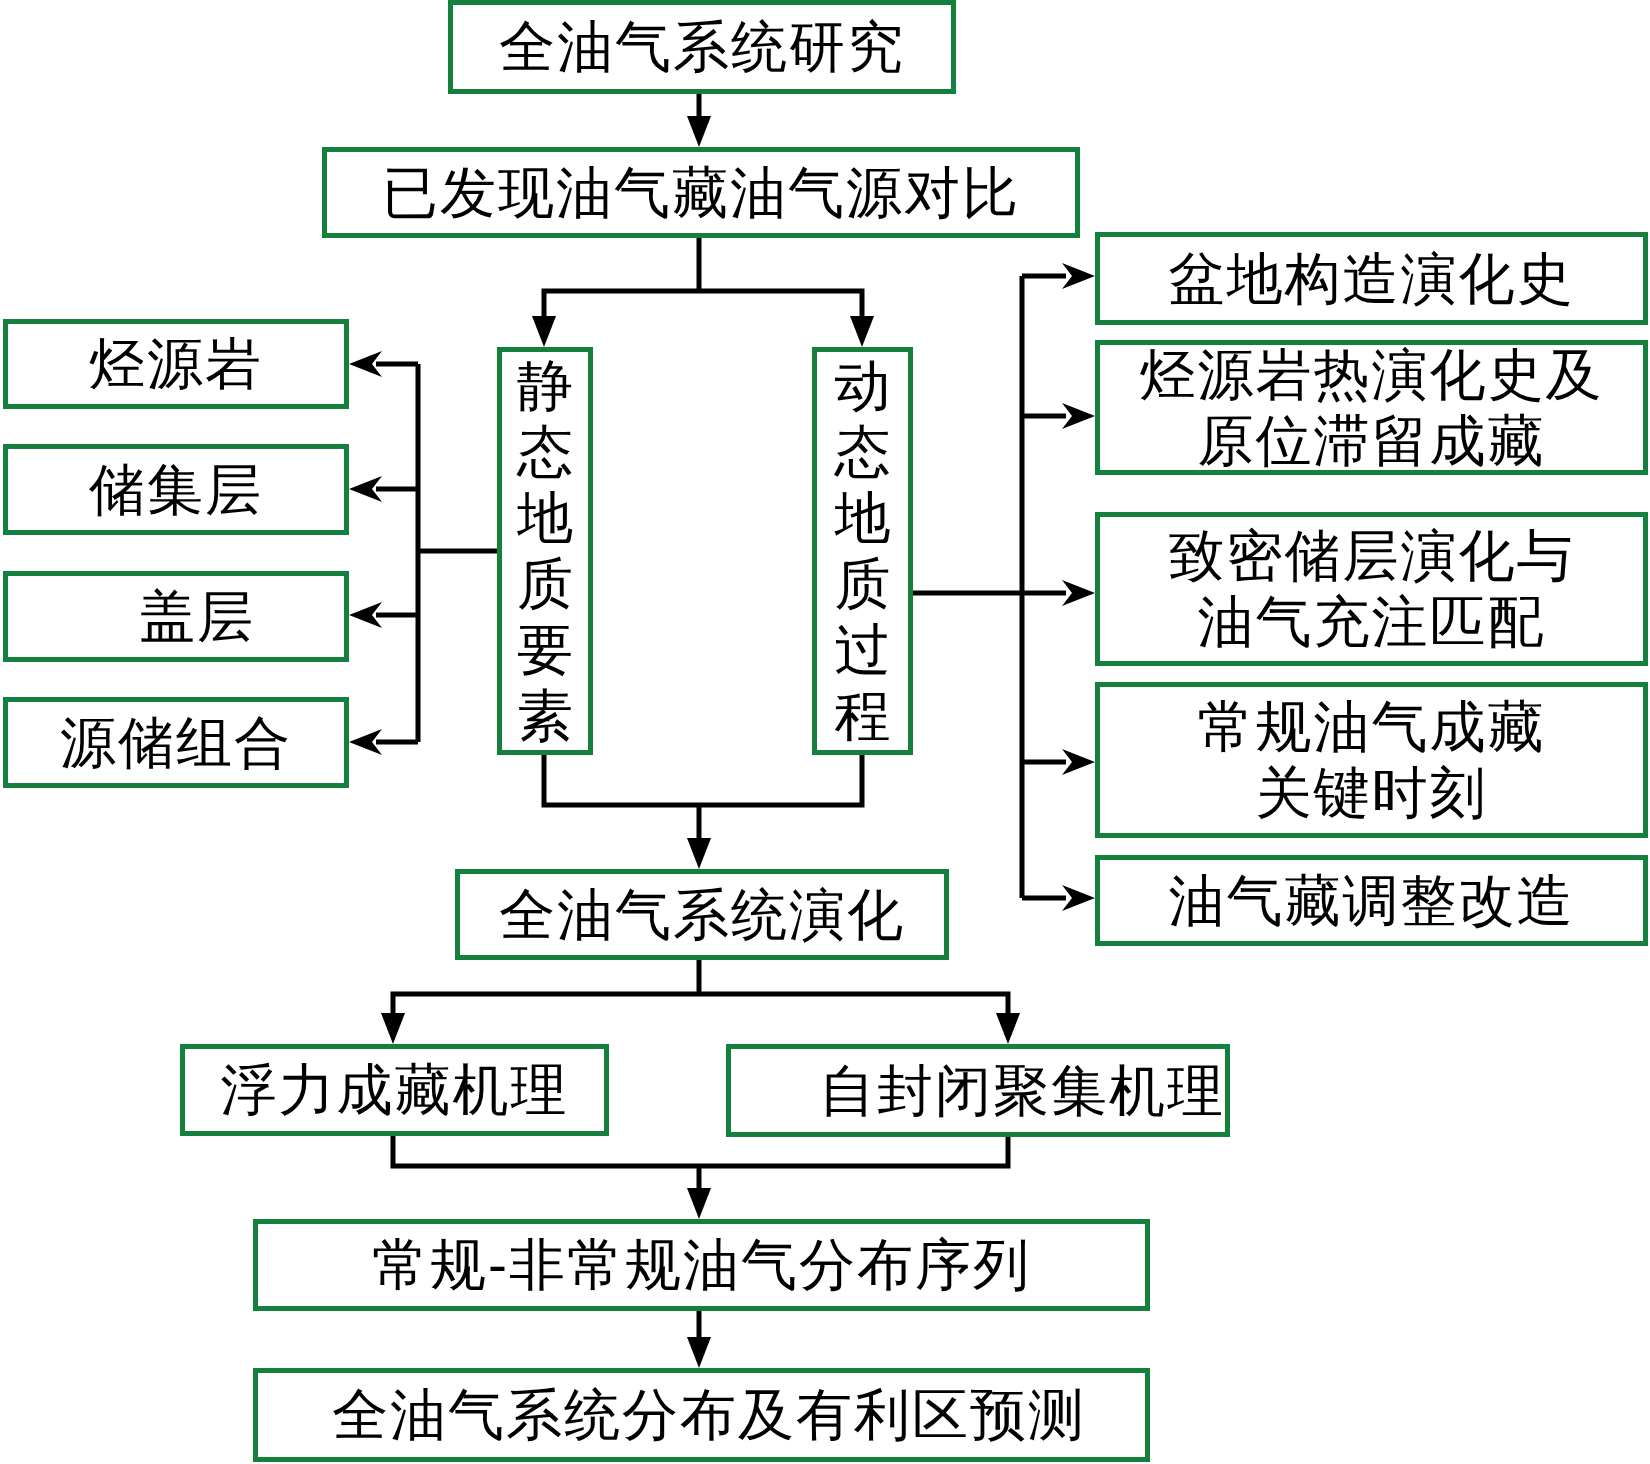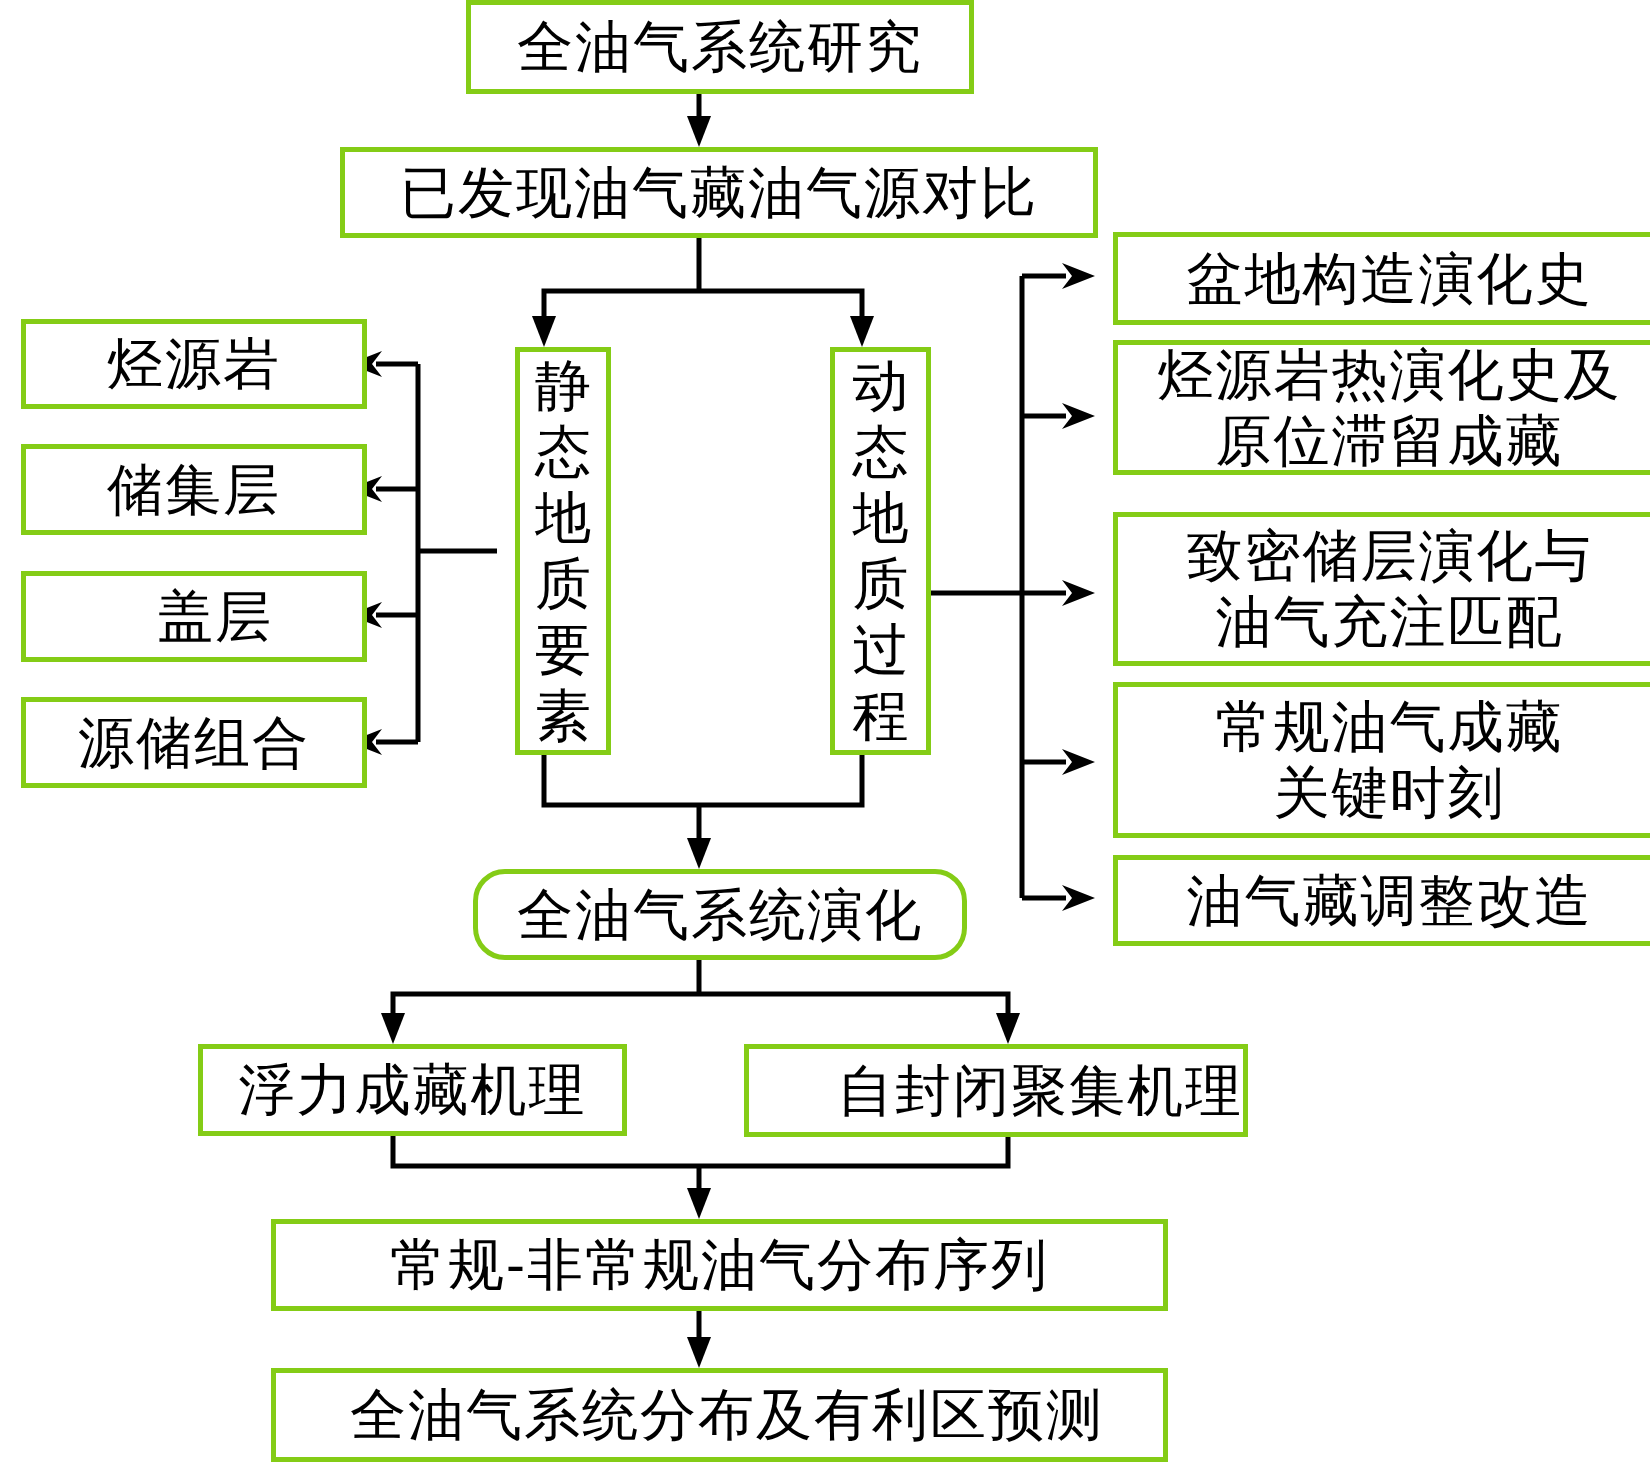--- a/index.html
+++ b/index.html
@@ -1,19 +1,19 @@
 <!DOCTYPE html>
 <html><head>
 <meta charset="utf-8">
 <style>
   html, body { margin: 0; padding: 0; background: #ffffff; }
   body { width: 1650px; height: 1464px; position: relative; overflow: hidden;
          font-family: "DejaVu Serif", "Liberation Serif", serif; color: #000; }
-  .box { position: absolute; box-sizing: border-box; border: 5px solid #84cc16; background: #fff;
-         display: flex; align-items: center; justify-content: center; text-align: center; margin-left: 18px; }
+  .box { position: absolute; box-sizing: border-box; border: 5px solid #15803d; background: #fff;
+         display: flex; align-items: center; justify-content: center; text-align: center; }
   .box span { display: block; font-size: 56px; line-height: 66px; letter-spacing: 2px; white-space: pre-line; }
   .box.vert span { width: 60px; font-size: 56px; line-height: 66px; word-break: break-all; letter-spacing: 0; }
   svg.wires { position: absolute; left: 0; top: 0; }
 </style>
 </head>
 <body>
 
 <svg class="wires" width="1650" height="1464">
   <defs>
     <marker id="ah" viewBox="0 0 20 20" refX="19" refY="10" markerWidth="7" markerHeight="7" orient="auto" markerUnits="userSpaceOnUse">
@@ -115,21 +115,21 @@
 油气充注匹配</span>
 </div>
 <div class="box" style="left:1095px;top:682px;width:553px;height:156px;align-items:center;">
   <span>常规油气成藏
 关键时刻</span>
 </div>
 <div class="box" style="left:1095px;top:855px;width:553px;height:91px;">
   <span>油气藏调整改造</span>
 </div>
 
-<div class="box" style="left:455px;top:869px;width:494px;height:91px;border-radius:32px;">
+<div class="box" style="left:455px;top:869px;width:494px;height:91px;">
   <span>全油气系统演化</span>
 </div>
 
 <div class="box" style="left:180px;top:1044px;width:429px;height:92px;">
   <span>浮力成藏机理</span>
 </div>
 <div class="box" style="left:726px;top:1044px;width:504px;height:93px;justify-content:flex-end;">
   <span>自封闭聚集机理</span>
 </div>
 

